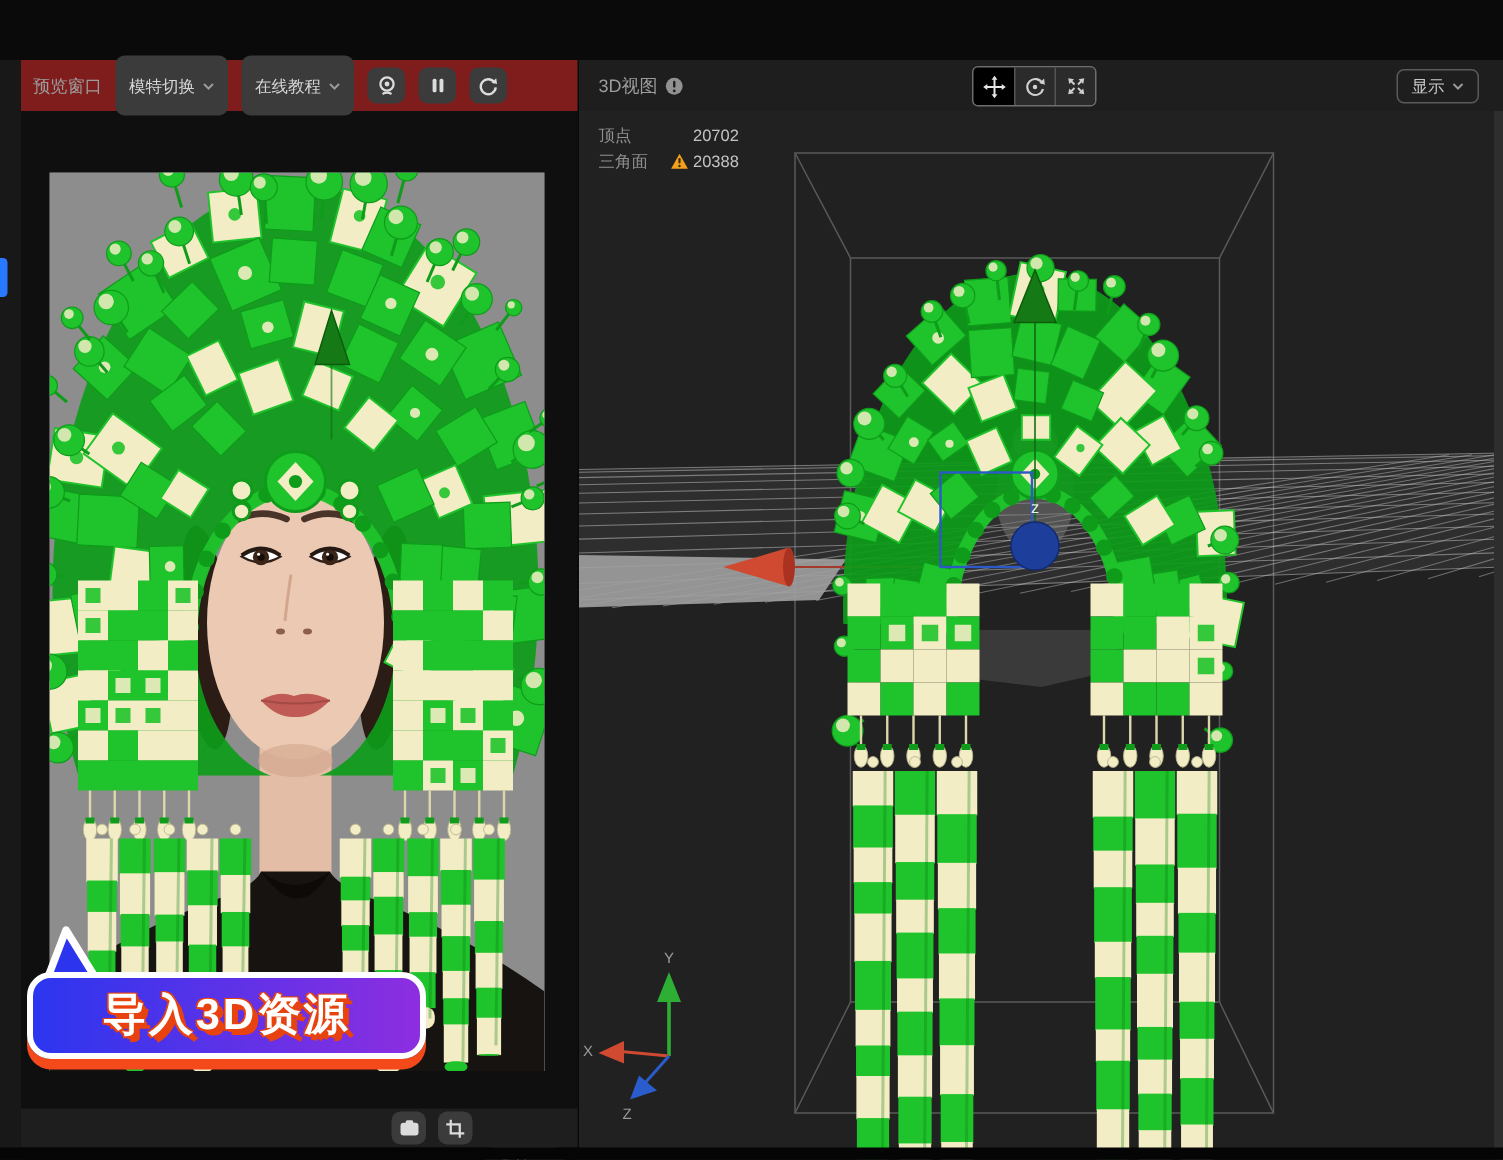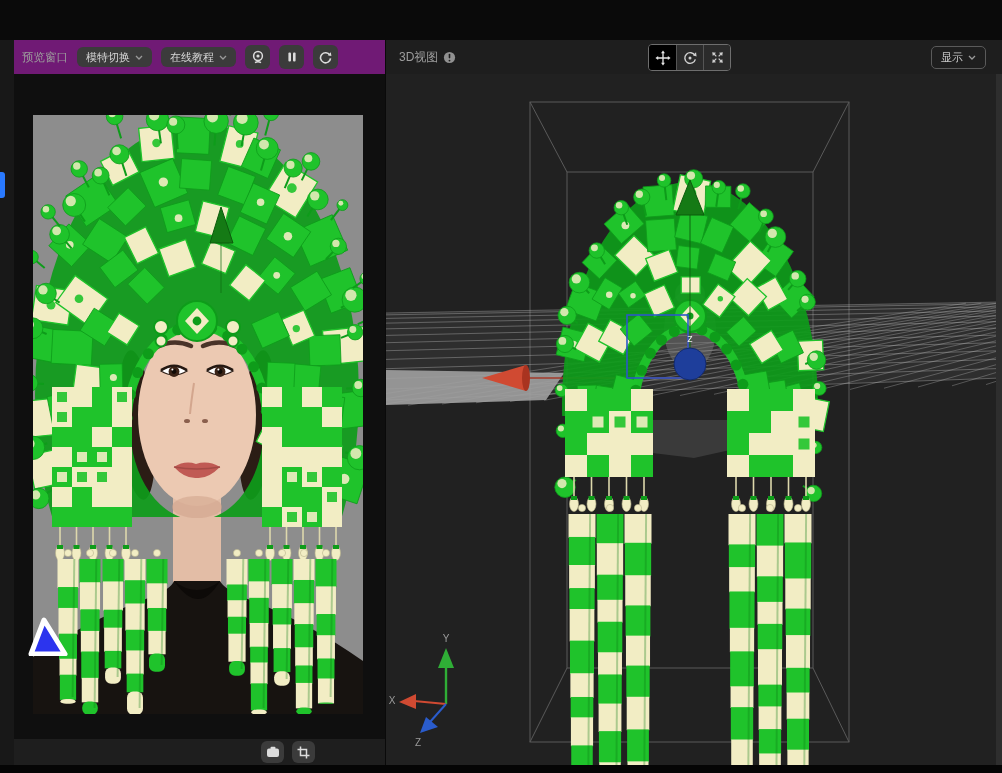--- a/index.html
+++ b/index.html
@@ -12,23 +12,23 @@
   .tb-chip{width:32px;height:20px;margin:0 auto;background:#4d4d4d;border-radius:5px;display:flex;align-items:center;justify-content:center;}
   .tb-label{font-size:10.5px;color:#c9c9c9;margin-top:2px;letter-spacing:.5px;}
   .win-title{position:absolute;left:0;right:0;top:0;height:40px;line-height:40px;text-align:center;font-size:12.5px;color:#cfcfcf;pointer-events:none;}
 
   
   .rail{position:absolute;left:0;top:40px;width:14px;bottom:0;background:#181818;}
   .rail-ind{position:absolute;left:0;top:132px;width:5px;height:26px;background:#2979ff;border-radius:0 3px 3px 0;}
 
   
   .preview{position:absolute;left:14px;top:40px;width:371px;bottom:0;background:#0f0f0f;}
-  .phead{position:absolute;left:0;top:0;right:0;height:34px;background:#701a75;display:flex;align-items:center;gap:9px;padding-left:8px;}
+  .phead{position:absolute;left:0;top:0;right:0;height:34px;background:#7f1d1d;display:flex;align-items:center;gap:9px;padding-left:8px;}
   .ph-title{font-size:11.5px;color:#9c9c9c;}
-  .dd-btn{height:20px;background:#3b3b3b;border:none;border-radius:6px;color:#d6d6d6;font-size:11px;display:flex;align-items:center;gap:5px;padding:0 9px;cursor:pointer;}
+  .dd-btn{height:40px;background:#3b3b3b;border:none;border-radius:6px;color:#d6d6d6;font-size:11px;display:flex;align-items:center;gap:5px;padding:0 9px;cursor:pointer;}
   .icon-btn{width:25px;height:24px;background:#3b3b3b;border:none;border-radius:6px;display:flex;align-items:center;justify-content:center;cursor:pointer;padding:0;}
   .photo{position:absolute;left:19px;top:75px;width:330px;height:599px;background:#8d8d8d;overflow:hidden;}
   .pfoot{position:absolute;left:0;right:0;bottom:8px;height:26px;background:#1e1e1e;display:flex;align-items:center;justify-content:flex-end;gap:8px;padding-right:9px;}
   .pfoot .icon-btn{width:23px;height:22px;}
   .pfoot .dd-btn{height:22px;margin-top:48px;}
 
   
   .banner-tip{position:absolute;left:18px;top:614px;z-index:6;}
   .banner{position:absolute;left:18px;top:648px;width:266px;height:58px;z-index:7;border:4px solid #fff;border-radius:16px;
     background:linear-gradient(90deg,#2b36ef,#8d2ee0);box-shadow:0 7px 0 0 #f4491a;display:flex;align-items:center;justify-content:center;cursor:pointer;}
@@ -534,20 +534,23 @@
         <svg width="8" height="5" viewBox="0 0 8 5">
             <path d="M1 1 L4 4 L7 1" stroke="#9a9a9a" stroke-width="1.3" fill="none"></path>
           </svg>
       </button>
     </div>
   </section>
 
   <svg class="banner-tip" width="70" height="42" viewBox="0 0 70 42">
     <path d="M13 40 L26 6 L47 40 Z" fill="#2c34ee" stroke="#ffffff" stroke-width="5" stroke-linejoin="round"></path>
   </svg>
+  <div class="banner">
+    <span>导入3D资源</span>
+  </div>
 
   <section class="view3d">
     <div class="vhead">
       <div class="v-title">
         <span>3D视图</span>
         <svg width="13" height="13" viewBox="0 0 13 13">
             <circle cx="6.5" cy="6.5" r="5.6" fill="#919191"></circle>
             <rect x="5.7" y="2.8" width="1.6" height="4.6" rx="0.8" fill="#1e1e1e"></rect>
             <circle cx="6.5" cy="9.6" r="0.95" fill="#1e1e1e"></circle>
           </svg>
@@ -954,17 +957,35 @@
             <line x1="60" y1="630" x2="28" y2="627" stroke="#d04a32" stroke-width="2"></line>
             <polygon points="13,628 30,620 30,635" fill="#d04a32"></polygon>
             <line x1="60" y1="630" x2="44" y2="648" stroke="#2a5ccc" stroke-width="2"></line>
             <polygon points="34,659 40,643 52,653" fill="#2a5ccc"></polygon>
             <text x="60" y="568" text-anchor="middle" font-size="10" fill="#9a9a9a">Y</text>
             <text x="6" y="630" text-anchor="middle" font-size="10" fill="#9a9a9a">X</text>
             <text x="32" y="672" text-anchor="middle" font-size="10" fill="#9a9a9a">Z</text>
           </g>
         </svg>
       <div class="vstrip"></div>
+      <div class="stats">
+        <div class="stat-row">
+          <span class="stat-label">顶点</span>
+          <span class="stat-icon"></span>
+          <span class="stat-value">20702</span>
+        </div>
+        <div class="stat-row">
+          <span class="stat-label">三角面</span>
+          <span class="stat-icon">
+            <svg width="12" height="11" viewBox="0 0 12 11">
+                <polygon points="6,0.5 11.6,10.5 0.4,10.5" fill="#f2a11c"></polygon>
+                <rect x="5.3" y="3.4" width="1.4" height="3.6" rx="0.7" fill="#3a2a00"></rect>
+                <circle cx="6" cy="8.6" r="0.85" fill="#3a2a00"></circle>
+              </svg>
+          </span>
+          <span class="stat-value">20388</span>
+        </div>
+      </div>
     </div>
   </section>
 
   <div class="bstrip"></div>
 </div>
 
 </body></html>

